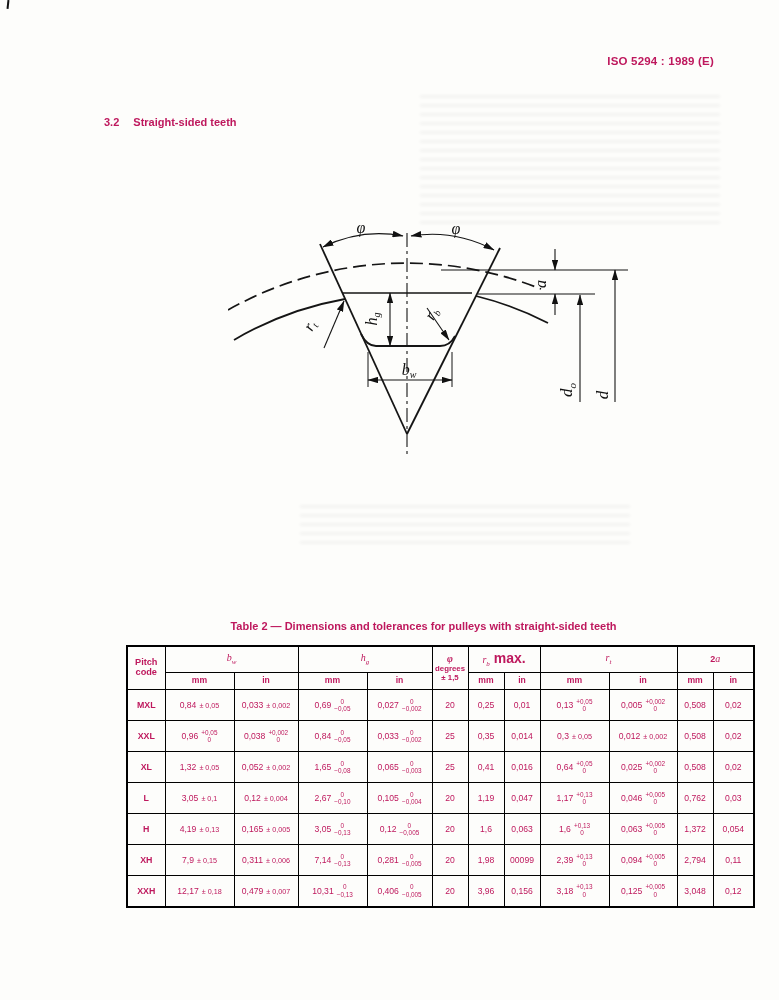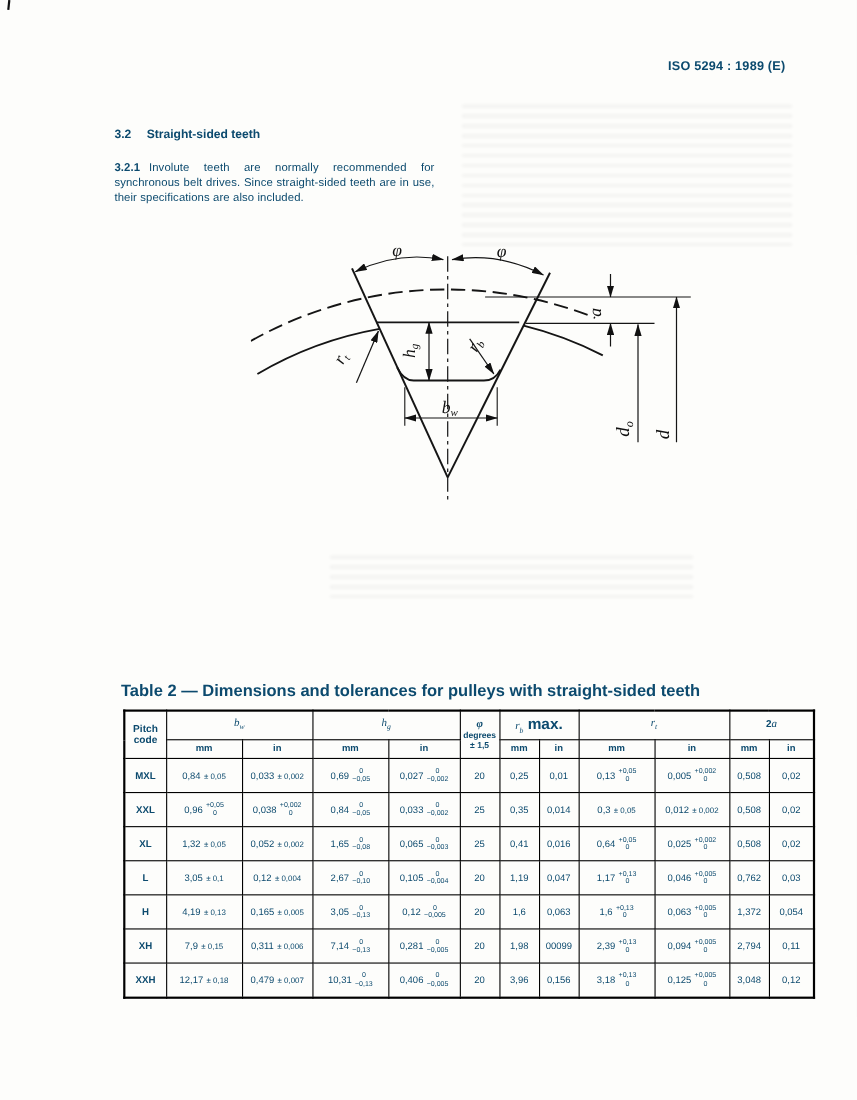--- a/index.html
+++ b/index.html
@@ -1,33 +1,33 @@
 <!DOCTYPE html>
 <html><head>
 <meta charset="utf-8">
 <style>
   html,body{margin:0;padding:0;background:#e8e8e6;}
   #page{position:relative;width:779px;height:1000px;background:#fdfdfb;margin:0 auto;
-        font-family:"Liberation Sans",sans-serif;color:#0c4a6e;overflow:hidden;}
+        font-family:"Liberation Sans",sans-serif;color:#be185d;overflow:hidden;}
   .ghost{position:absolute;opacity:.045;filter:blur(1.6px);
          background:repeating-linear-gradient(180deg,#333 0 3px,transparent 3px 9px);pointer-events:none;}
   #corner-tick{position:absolute;left:7px;top:0;width:2px;height:9px;background:#111;transform:rotate(6deg);}
   #doc-header{position:absolute;top:55px;right:65px;font-size:11.5px;font-weight:bold;letter-spacing:.2px;}
   #sec-heading{position:absolute;left:104px;top:116px;font-size:11px;font-weight:bold;}
   #sec-heading .num{margin-right:14px;}
   .para{position:absolute;font-size:10.3px;line-height:1.38;text-align:justify;letter-spacing:.1px;}
   #para-321{left:104px;top:146px;width:291px;}
   #para-322{left:418px;top:116px;width:295px;}
   .para b{margin-right:8px;}
   #figure-wrap{position:absolute;left:228px;top:206px;width:440px;height:268px;}
   #figure-caption{position:absolute;left:104px;top:487px;width:600px;text-align:center;
                   font-size:9.8px;font-weight:bold;}
-  #table-title{position:absolute;left:110px;top:620px;width:627px;text-align:left;
-               font-size:15px;font-weight:bold;}
-  #tbl{position:absolute;left:112px;top:645px;width:627px;border-collapse:collapse;table-layout:fixed;
+  #table-title{position:absolute;left:110px;top:620px;width:627px;text-align:center;
+               font-size:11px;font-weight:bold;}
+  #tbl{position:absolute;left:126px;top:645px;width:627px;border-collapse:collapse;table-layout:fixed;
        font-size:8.6px;}
   #tbl th,#tbl td{border:1px solid #000;text-align:center;vertical-align:middle;padding:0 1px;
                   overflow:hidden;}
   #tbl{border:2px solid #000;}
   #tbl thead tr.r1 th{height:25px;font-size:9.2px;}
   #tbl thead tr.r2 th{height:16px;font-size:8.6px;margin-top:16px;}
   #tbl thead th{font-weight:bold;line-height:1.05;}
   #tbl tbody tr{height:31px;}
   #tbl tbody th{font-weight:bold;font-size:8.8px;}
   .mathvar{font-family:"Liberation Serif",serif;font-style:italic;font-size:10px;font-weight:normal;}
@@ -48,23 +48,20 @@
   <div class="ghost" style="left:420px;top:95px;width:300px;height:130px;"></div>
   <div class="ghost" style="left:300px;top:505px;width:330px;height:40px;"></div>
   <div id="corner-tick"></div>
 
   <div id="doc-header">ISO 5294 : 1989 (E)</div>
 
   <div id="sec-heading">
     <span class="num">3.2</span><span>Straight-sided teeth</span>
   </div>
 
-  <div class="para" id="para-321">
-    <b>3.2.1</b><span>Involute teeth are normally recommended for synchronous belt drives. Since straight-sided teeth are in use, their specifications are also included.</span>
-  </div>
 
 
   <div id="figure-wrap">
     <svg width="440" height="268" viewBox="0 0 440 268">
       <defs>
         <marker id="arr" viewBox="0 0 10 6" refX="9.5" refY="3" markerWidth="10" markerHeight="6" orient="auto-start-reverse">
           <path d="M0,0 L10,3 L0,6 Z" fill="#111"></path>
         </marker>
       </defs>
       <g stroke="#151515" fill="none">

